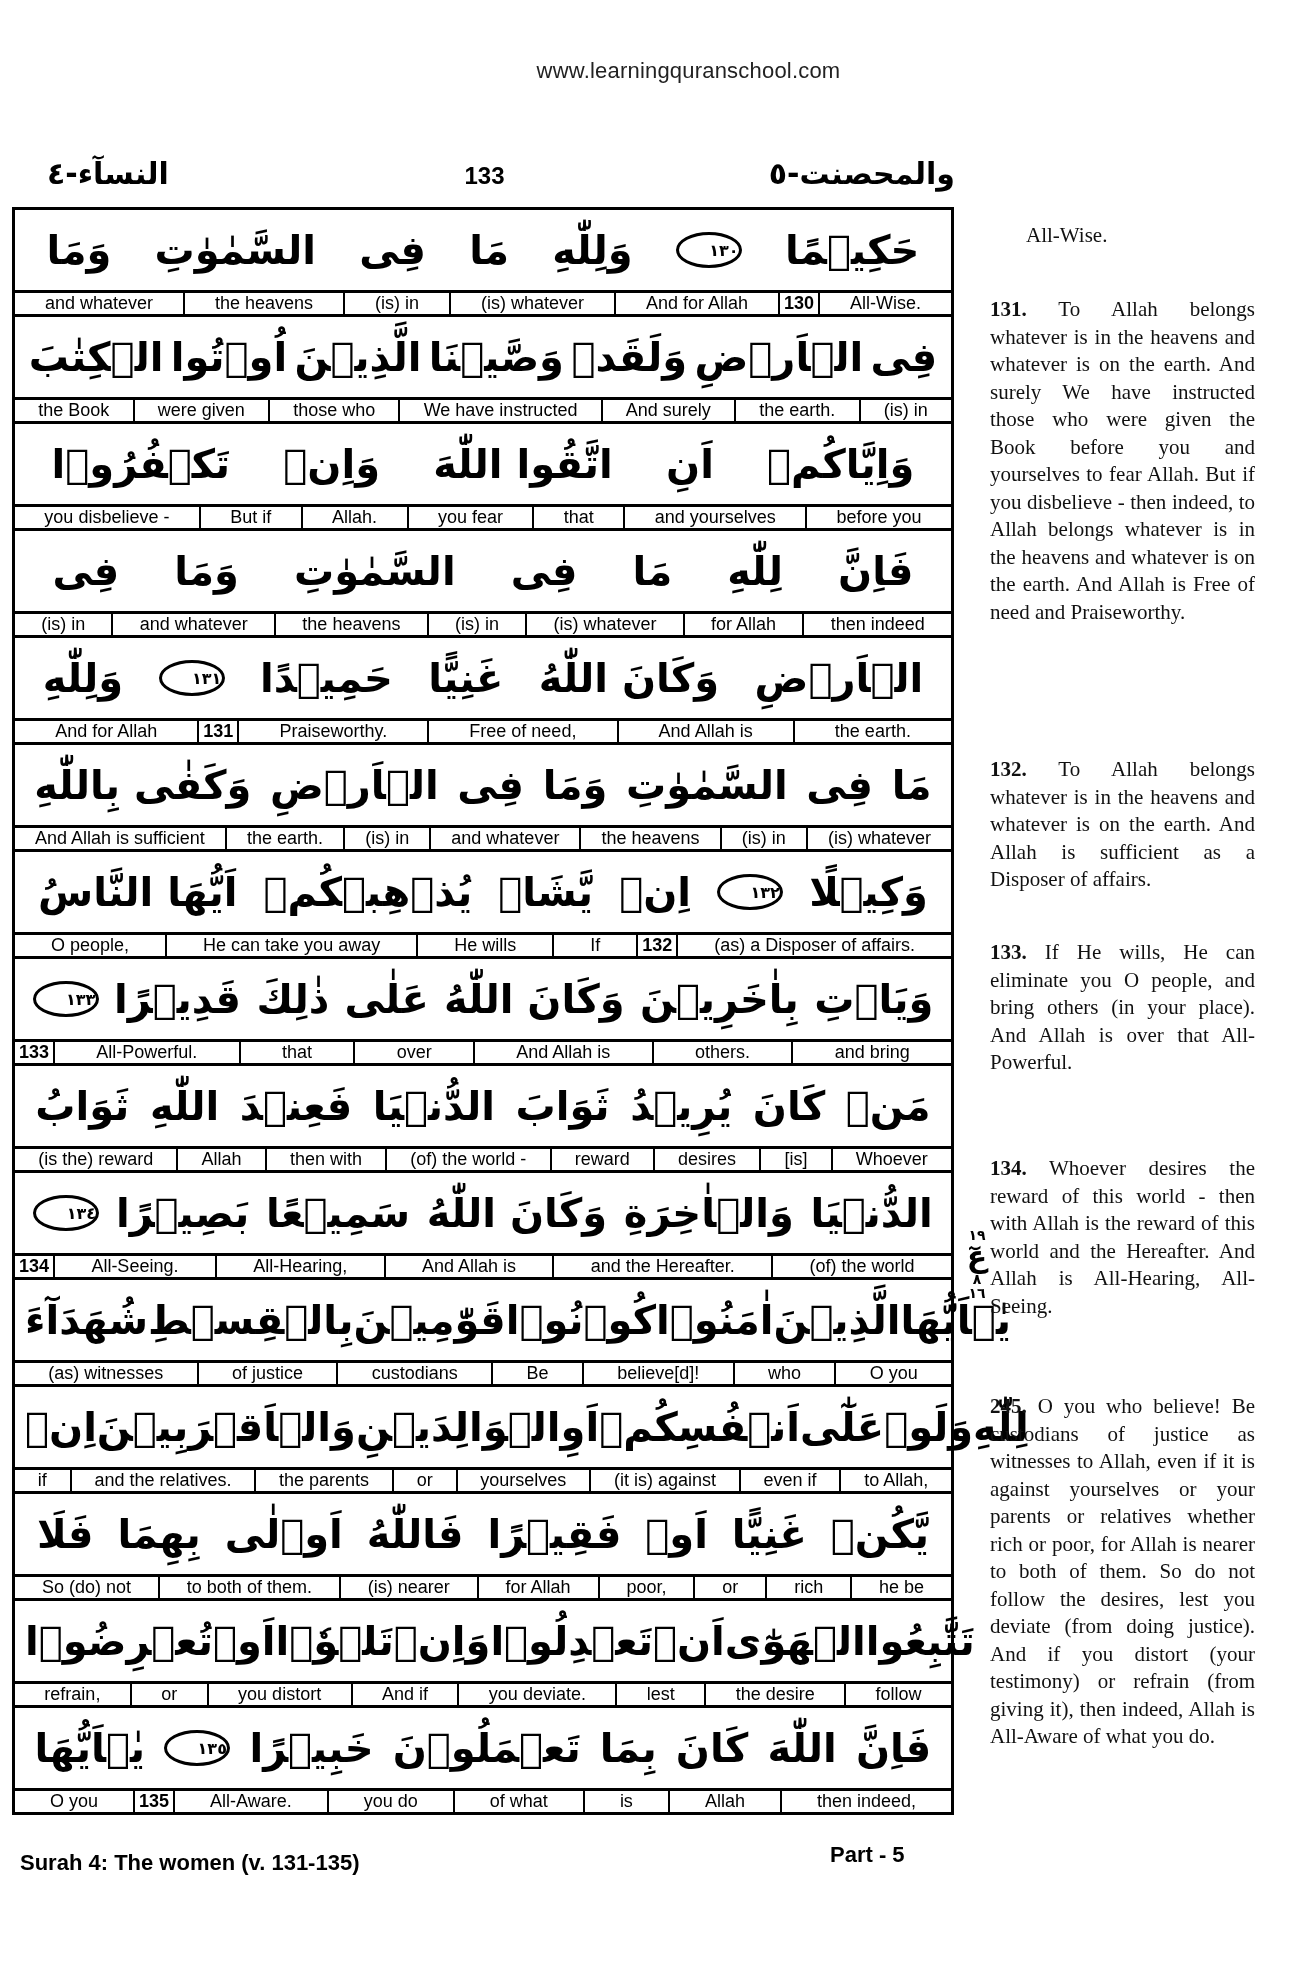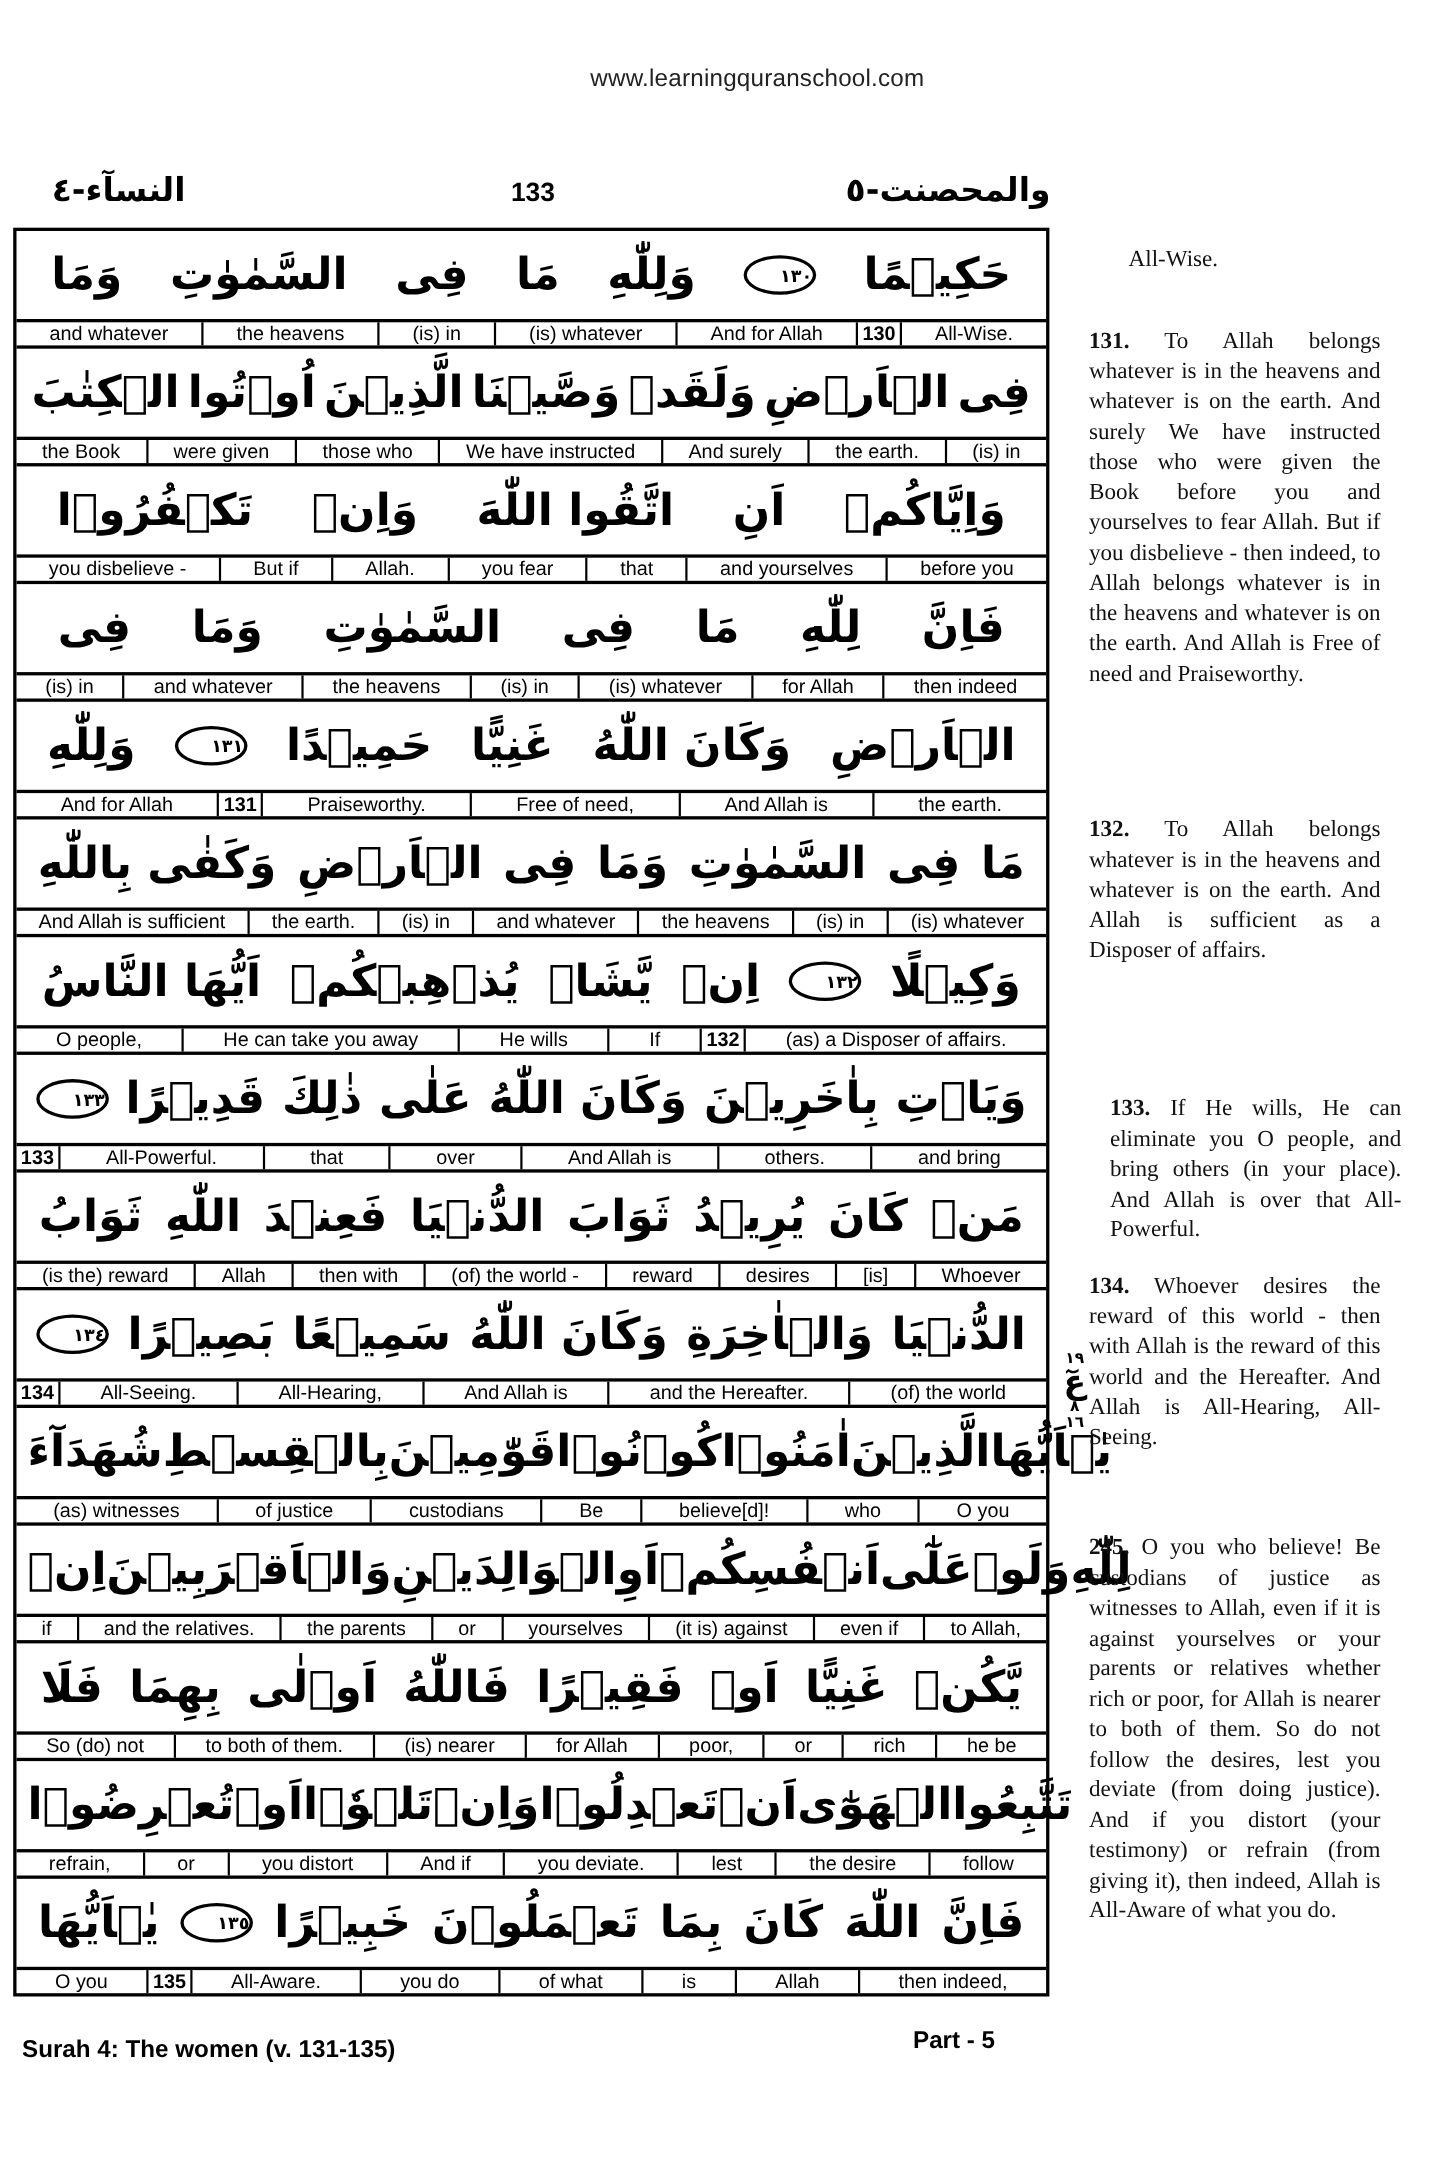--- a/index.html
+++ b/index.html
@@ -357,25 +357,25 @@
 </div>
 
 <div class="side-col">
   <div class="side-block" style="top:222px; left:36px; width:229px;">
     <span class="txt">All-Wise.</span>
   </div>
   <div class="side-block" style="top:296px;">
     <span class="vnum">131.</span>
     <span class="txt">To Allah belongs whatever is in the heavens and whatever is on the earth. And surely We have instructed those who were given the Book before you and yourselves to fear Allah. But if you disbelieve - then indeed, to Allah belongs whatever is in the heavens and whatever is on the earth. And Allah is Free of need and Praiseworthy.</span>
   </div>
-  <div class="side-block" style="top:740px;">
+  <div class="side-block" style="top:756px;">
     <span class="vnum">132.</span>
     <span class="txt">To Allah belongs whatever is in the heavens and whatever is on the earth. And Allah is sufficient as a Disposer of affairs.</span>
   </div>
-  <div class="side-block" style="top:994px;margin-left:19px;">
+  <div class="side-block" style="top:939px;">
     <span class="vnum">133.</span>
     <span class="txt">If He wills, He can eliminate you O people, and bring others (in your place). And Allah is over that All-Powerful.</span>
   </div>
   <div class="side-block" style="top:1155px;">
     <span class="vnum">134.</span>
     <span class="txt">Whoever desires the reward of this world - then with Allah is the reward of this world and the Hereafter. And Allah is All-Hearing, All-Seeing.</span>
   </div>
   <div class="side-block" style="top:1393px;">
     <span class="vnum">245.</span>
     <span class="txt">O you who believe! Be custodians of justice as witnesses to Allah, even if it is against yourselves or your parents or relatives whether rich or poor, for Allah is nearer to both of them. So do not follow the desires, lest you deviate (from doing justice). And if you distort (your testimony) or refrain (from giving it), then indeed, Allah is All-Aware of what you do.</span>

